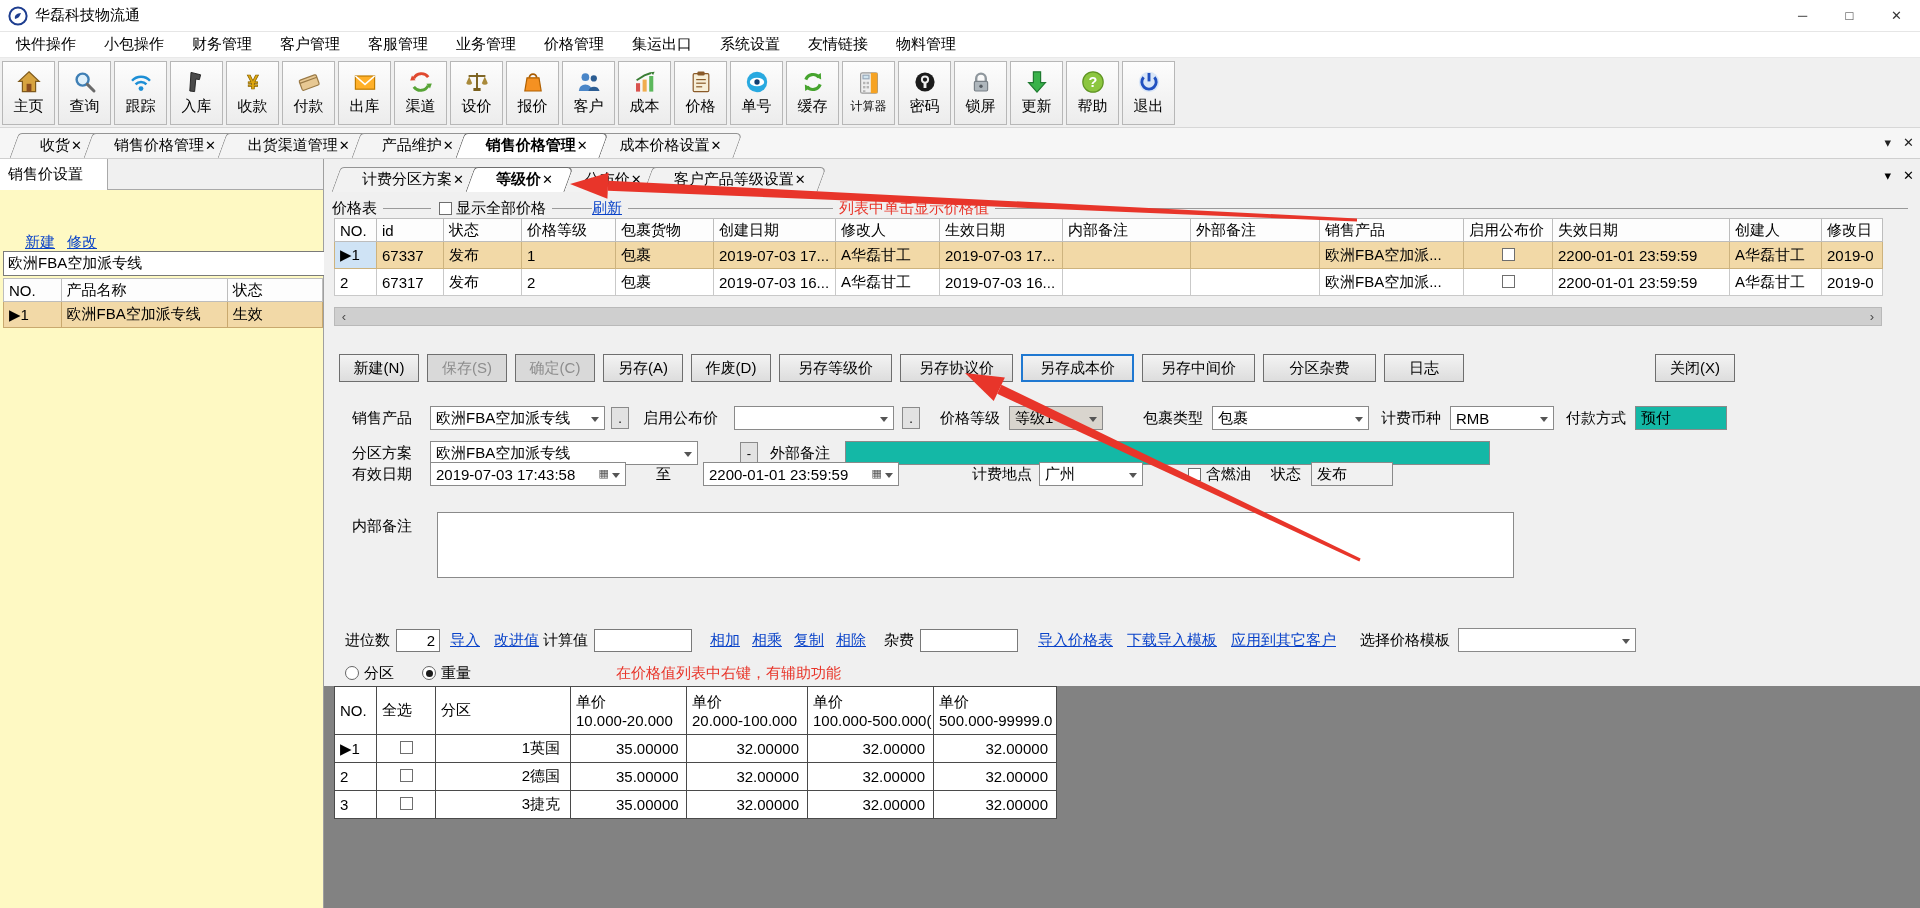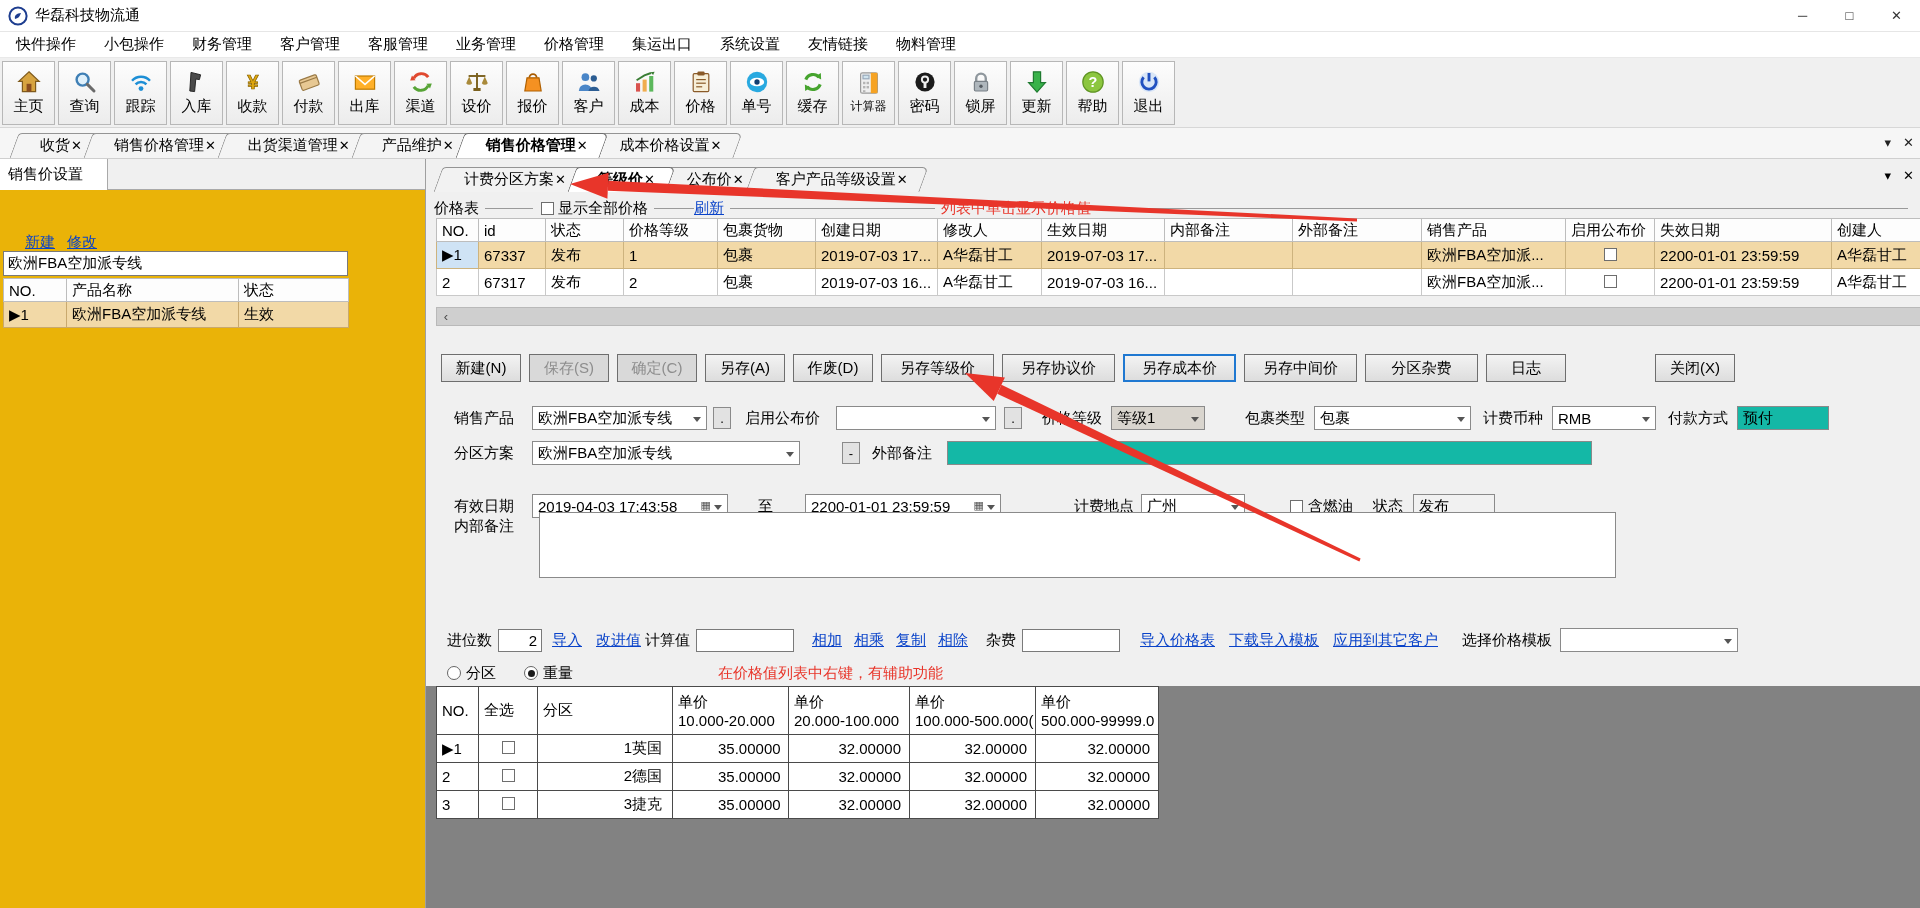--- a/index.html
+++ b/index.html
@@ -34,21 +34,21 @@
   .xtab::before { content:""; position:absolute; inset:0; background:#f4f4f4; border:1px solid #949494; border-bottom:none; border-radius:4px 6px 0 0; transform:skewX(-20deg); }
   .xtab.active { z-index:2; }
   .xtab.active::before { background:#fff; border-color:#6f6f6f; }
   .xtab.active .xlabel { font-weight:bold; }
   .xlabel, .xclose { position:relative; z-index:3; }
   .xclose { font-size:13px; font-weight:bold; }
   .tabctrls { position:absolute; right:6px; top:7px; display:flex; gap:12px; font-size:13px; color:#222; z-index:4; }
 
   
   .content { display:flex; height:749px; }
-  .lp { position:relative; width:426px; background:#eab308; border-right:1px solid #9f9f9f; }
+  .lp { position:relative; width:324px; background:#fef9c3; border-right:1px solid #9f9f9f; }
   .lp-tabstrip { height:31px; background:#f0f0f0; border-bottom:1px solid #a9a9a9; display:flex; }
   .lp-tab { width:108px; height:31px; background:#fff; border-right:1px solid #a9a9a9; display:flex; align-items:center; padding-left:8px; margin-bottom:-1px; font-size:15px; }
   .lp-links { position:absolute; left:25px; top:74px; display:flex; gap:12px; }
   .link { color:#0a43c9; text-decoration:underline; cursor:pointer; font-size:15px; white-space:nowrap; }
   .lp-filter { position:absolute; left:3px; top:92px; width:345px; height:25px; border:1px solid #7a7a7a; background:#fff; display:flex; align-items:center; padding-left:4px; }
   .lp-table { position:absolute; left:3px; top:119px; border-collapse:collapse; table-layout:fixed; }
   .lp-table th { border:1px solid #bdbdbd; background:#fdfdfd; font-weight:normal; text-align:left; height:23px; padding:1px 5px; }
   .lp-table td { border:1px solid #c9b econ; }
   .lp-table td { border:1px solid #c9a96e; background:#f2d9a7; height:26px; padding:1px 5px; white-space:nowrap; overflow:hidden; }
 
@@ -595,24 +595,24 @@
         <span class="flabel" style="margin-left:28px">分区方案</span>
         <span class="combo" style="width:268px;margin-left:18px">
             <span>欧洲FBA空加派专线</span>
             <span class="arrow"></span>
           </span>
         <span class="mini" style="margin-left:42px">-</span>
         <span class="flabel" style="margin-left:12px">外部备注</span>
         <span class="tfield" style="width:645px;margin-left:15px"></span>
       </div>
 
-      <div class="frow" style="top:334px">
+      <div class="frow" style="top:302px">
         <span class="flabel" style="margin-left:28px">有效日期</span>
         <span class="combo dtp" style="width:196px;margin-left:18px">
-            <span>2019-04-03 17:43:58</span>
+            <span>2019-07-03 17:43:58</span>
             <span class="dticon">▦</span>
             <span class="arrow"></span>
           </span>
         <span class="flabel" style="margin-left:30px">至</span>
         <span class="combo dtp" style="width:196px;margin-left:32px">
             <span>2200-01-01 23:59:59</span>
             <span class="dticon">▦</span>
             <span class="arrow"></span>
           </span>
         <span class="flabel" style="margin-left:73px">计费地点</span>

